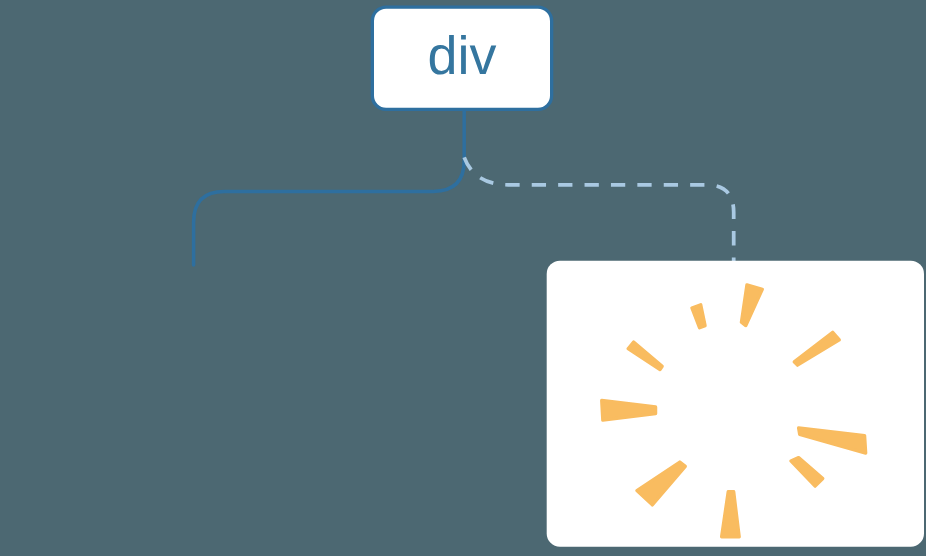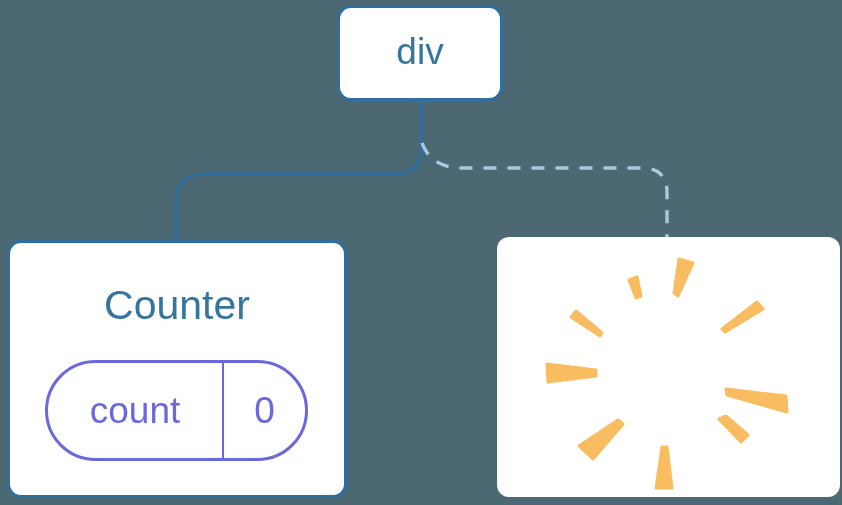--- a/index.html
+++ b/index.html
@@ -34,21 +34,21 @@
   .root-node {
     left: 337px; top: 5px;
     width: 166px; height: 96px;
     border: 3px solid var(--card-border-blue);
     display: flex;
     align-items: center;
     justify-content: center;
   }
   .root-node .node-label {
     color: var(--node-text-blue);
-    font-size: 37px;
+    font-size: 49px;
     line-height: 1;
     padding-bottom: 4px;
   }
   .counter-card {
     left: 7px; top: 240px;
     width: 340px; height: 258px;
     border: 3px solid var(--card-border-blue);
   }
   .counter-title {
     position: absolute;
@@ -102,31 +102,20 @@
 
   <svg class="connector-layer" viewBox="0 0 842 505" xmlns="http://www.w3.org/2000/svg">
     <path fill="none" d="M 422 101 L 422 146 Q 422 174 394 174 L 204 174 Q 176 174 176 202 L 176 241" stroke="#2E6F9F" stroke-width="3.2" stroke-linecap="round"></path>
     <path fill="none" d="M 422 143 C 428 159 441 168 462 168 L 642 168 Q 667 168 667 193 L 667 238" stroke="#A9C9E2" stroke-width="3.4" stroke-dasharray="13 11"></path>
   </svg>
 
   <div class="node-card root-node">
     <span class="node-label">div</span>
   </div>
 
-  <div class="node-card counter-card">
-    <div class="counter-title">Counter</div>
-    <div class="state-pill">
-      <div class="state-key-cell">
-        <span>count</span>
-      </div>
-      <div class="state-value-cell">
-        <span>0</span>
-      </div>
-    </div>
-  </div>
 
   <div class="node-card poof-card">
     <svg class="poof-burst" xmlns="http://www.w3.org/2000/svg" viewBox="0 0 343 260">
         <polygon points="132,43 140,40 144,59 139,61" fill="#F9BC60" stroke="#F9BC60" stroke-width="3" stroke-linejoin="round"></polygon>
         <polygon points="182,22 196,26 181,59 177,56" fill="#F9BC60" stroke="#F9BC60" stroke-width="3" stroke-linejoin="round"></polygon>
         <polygon points="225,92 260,65 266,72 228,95" fill="#F9BC60" stroke="#F9BC60" stroke-width="3" stroke-linejoin="round"></polygon>
         <polygon points="74,80 79,74 105,96 103,99" fill="#F9BC60" stroke="#F9BC60" stroke-width="3" stroke-linejoin="round"></polygon>
         <polygon points="50,127 99,133 99,139 51,145" fill="#F9BC60" stroke="#F9BC60" stroke-width="3" stroke-linejoin="round"></polygon>
         <polygon points="229,152 289,159 290,175 230,158" fill="#F9BC60" stroke="#F9BC60" stroke-width="3" stroke-linejoin="round"></polygon>
         <polygon points="222,182 229,179 251,198 244,205" fill="#F9BC60" stroke="#F9BC60" stroke-width="3" stroke-linejoin="round"></polygon>

